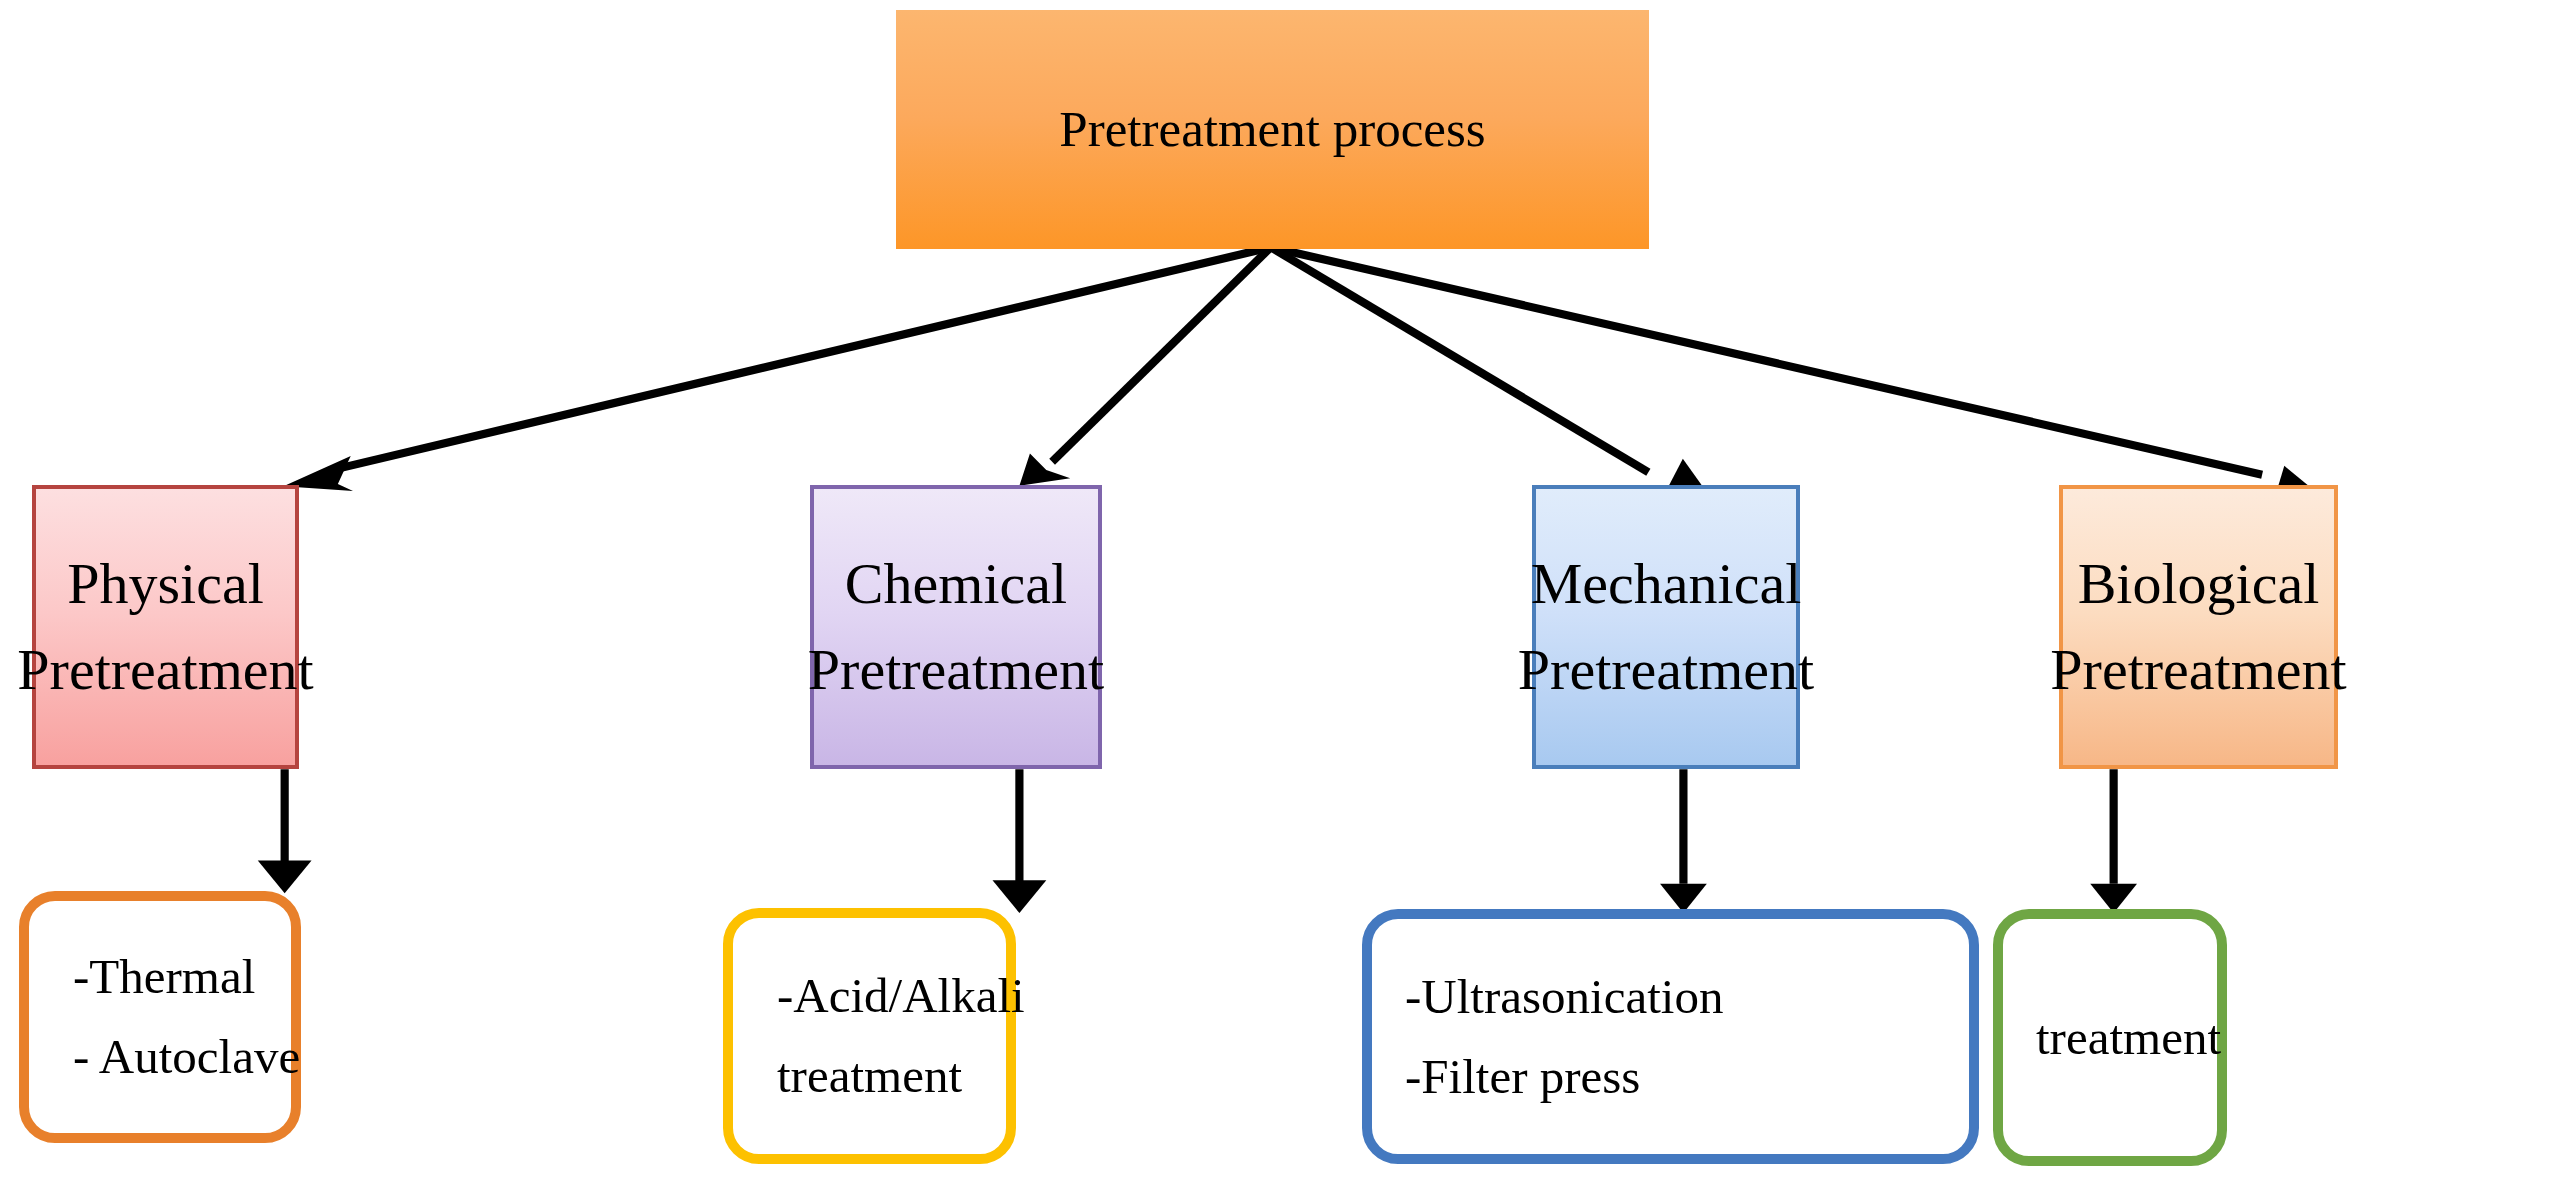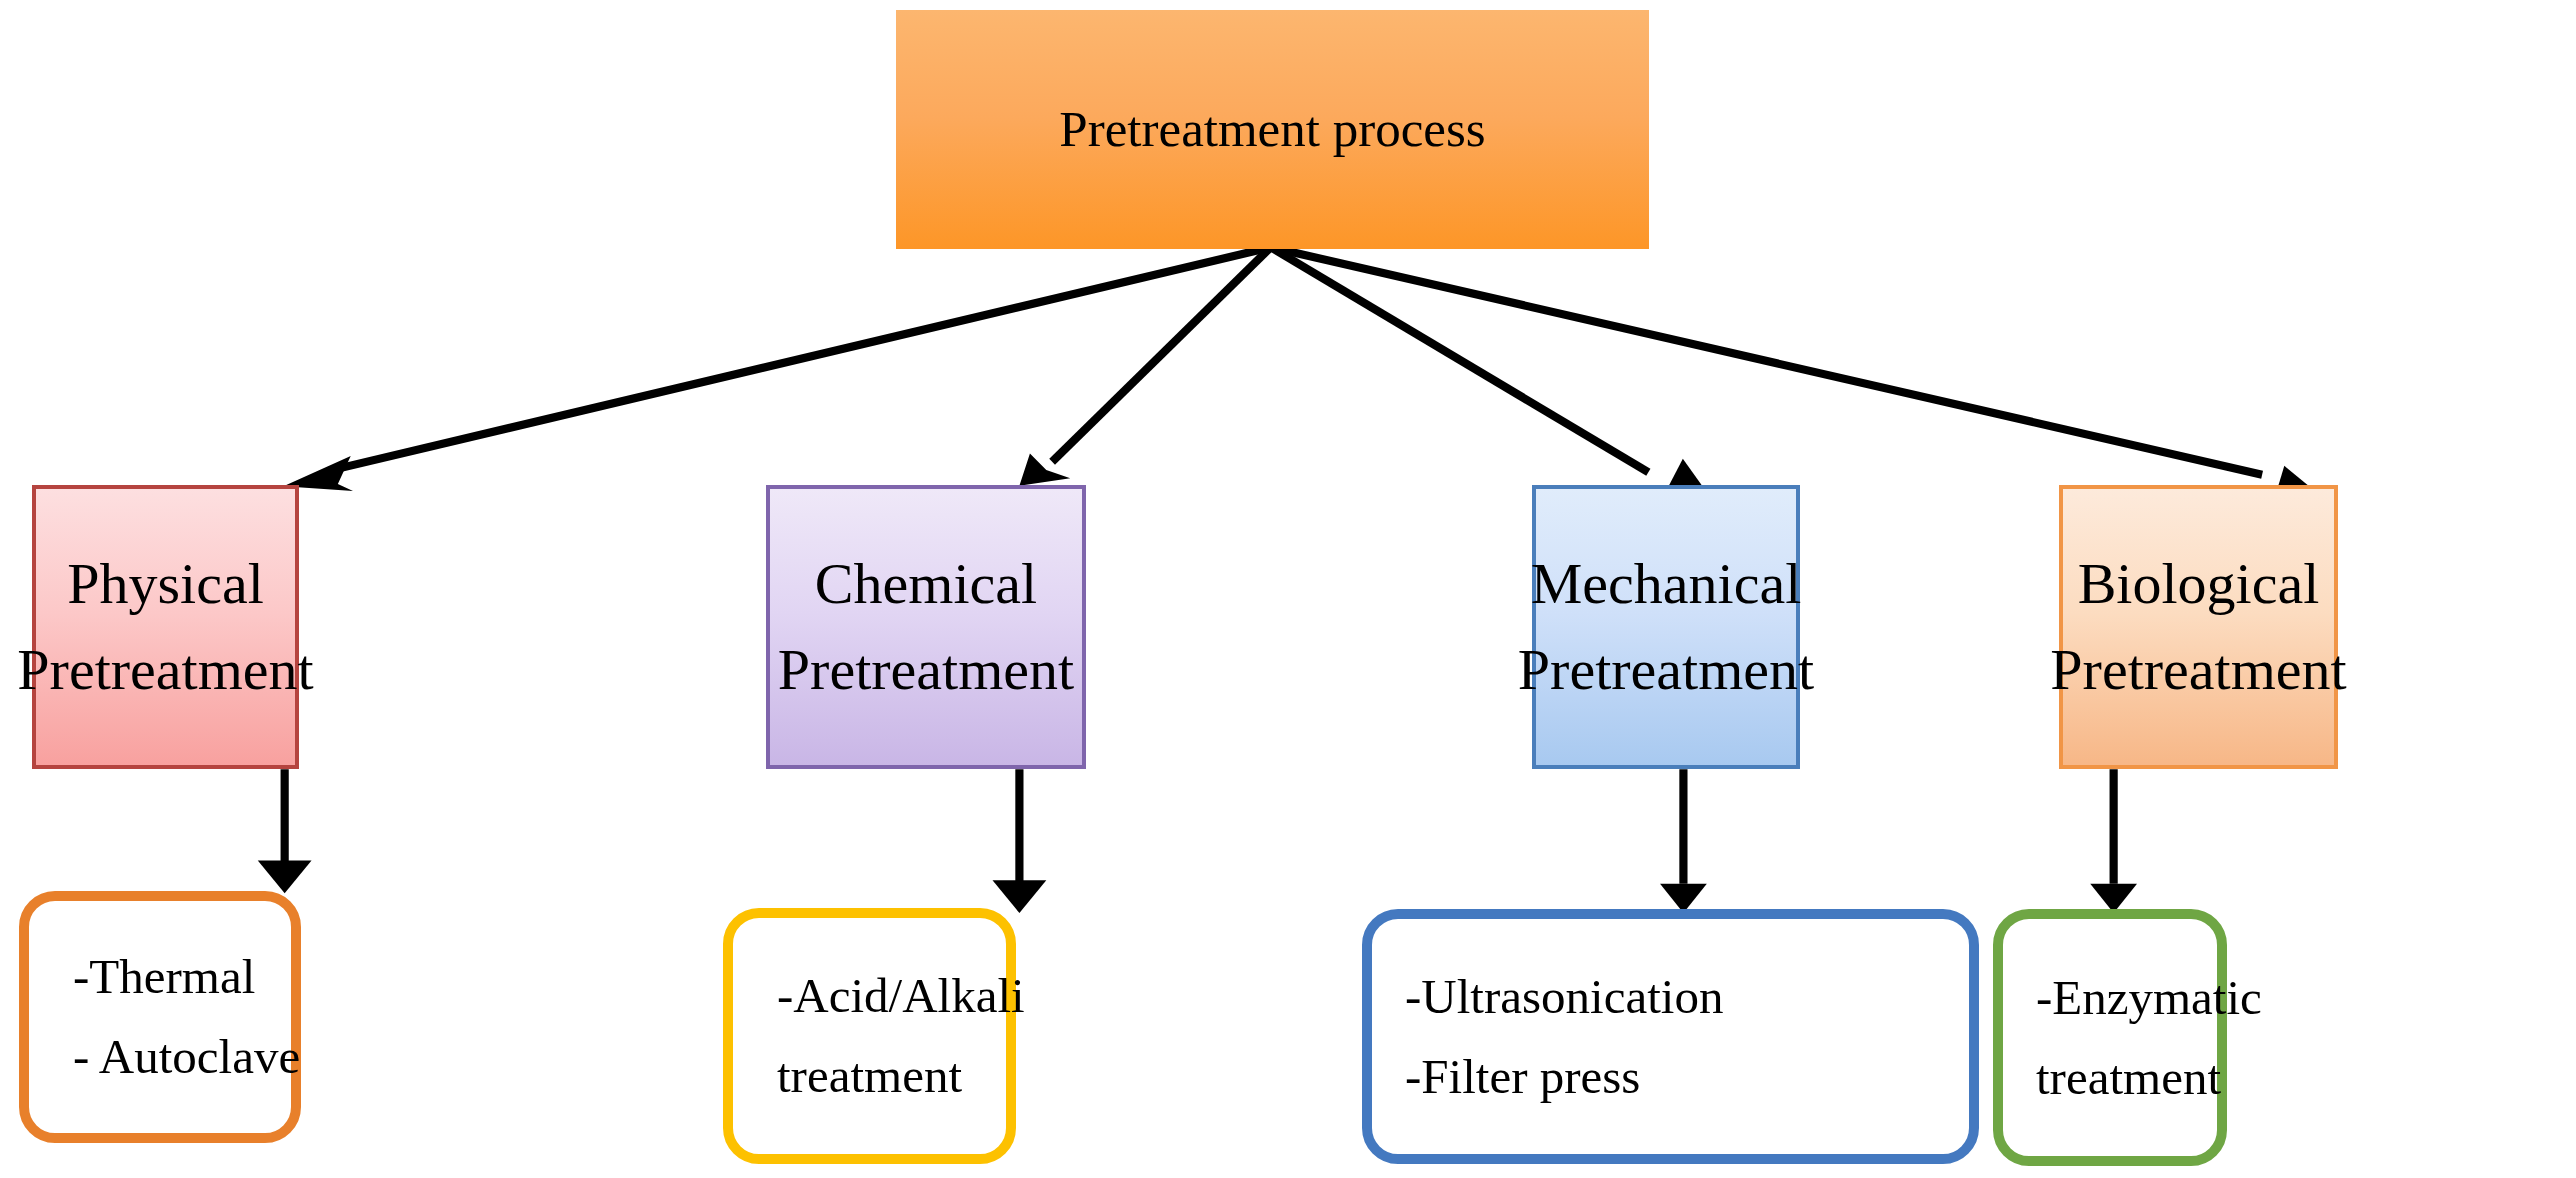--- a/index.html
+++ b/index.html
@@ -60,22 +60,22 @@
   .node-l2 .ln { display: block; }
   .node-l2 .ln + .ln { margin-top: 10.5px; }
 
   .node-physical {
     left: 32px;
     width: 267px;
     background: linear-gradient(to bottom, #fddfe0 0%, #fcc8c8 45%, #f8a19f 100%);
     border-color: #b5443f;
   }
   .node-chemical {
-    left: 766px;
-    width: 320px;
+    left: 810px;
+    width: 292px;
     background: linear-gradient(to bottom, #efe8f8 0%, #e1d5f3 45%, #c9b6e6 100%);
     border-color: #7f65ac;
   }
   .node-mechanical {
     left: 1532px;
     width: 268px;
     background: linear-gradient(to bottom, #e0ecfb 0%, #cfe0f9 45%, #a8c9f0 100%);
     border-color: #4a7ebb;
   }
   .node-biological {
@@ -212,18 +212,17 @@
     <span class="ln">-Acid/Alkali</span>
     <span class="ln">treatment</span>
   </div>
 
   <div class="node node-l3 node-ultrason">
     <span class="ln">-Ultrasonication</span>
     <span class="ln">-Filter press</span>
   </div>
 
   <div class="node node-l3 node-enzymatic">
-    <span class="ln">-Enzymatic</span>
     <span class="ln">treatment</span>
   </div>
 
 </div>
 
 
 </body></html>

